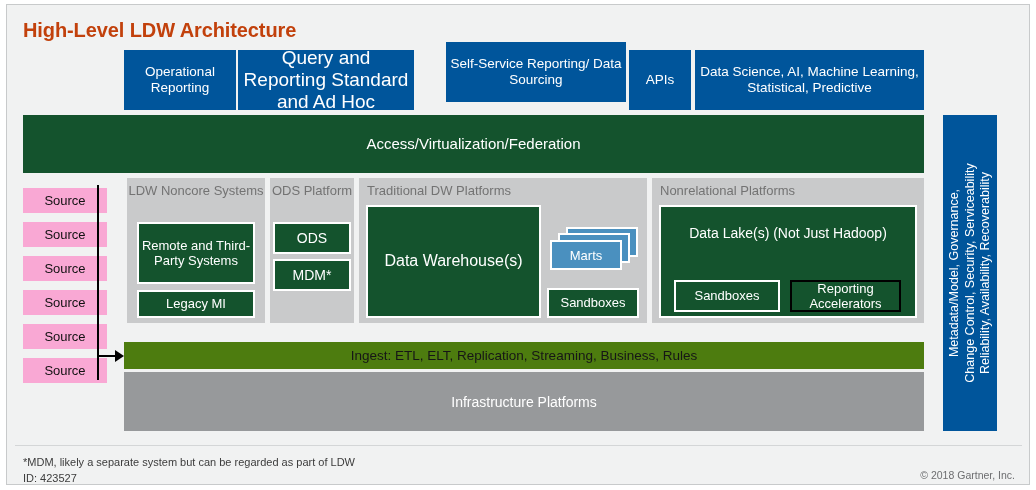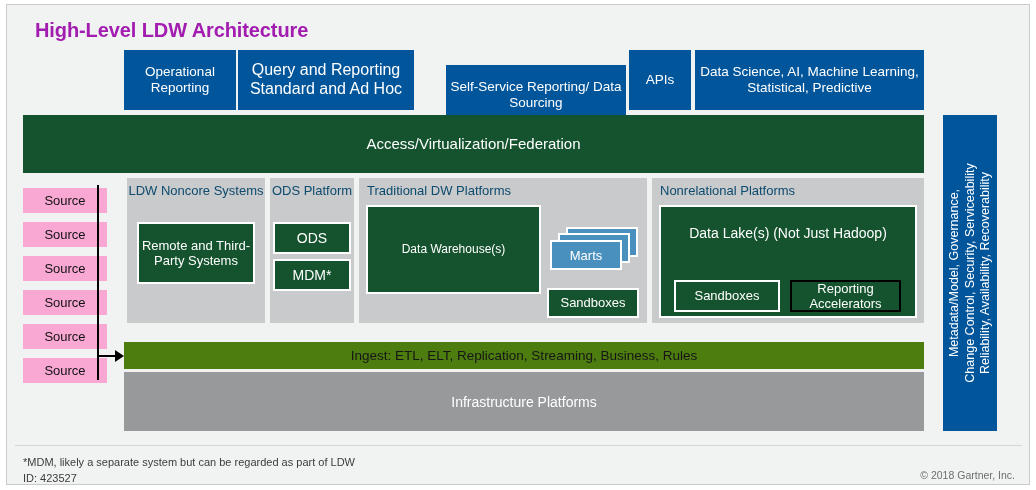--- a/index.html
+++ b/index.html
@@ -24,25 +24,25 @@
     top: 4px;
     width: 1024px;
     height: 481px;
     background: #f1f2f2;
     border: 1px solid #c8cacb;
     box-sizing: border-box;
   }
 
   #title {
     position: absolute;
-    left: 28px;
+    left: 16px;
     top: 14px;
     font-size: 20px;
     font-weight: bold;
-    color: #a21caf;
+    color: #c2410c;
     letter-spacing: -0.1px;
   }
 
   
   .dkblue {
     position: absolute;
     background: #00559b;
     color: #ffffff;
     box-sizing: border-box;
     display: flex;
@@ -86,21 +86,21 @@
     display: flex;
     align-items: center;
     justify-content: center;
     text-align: center;
   }
   .wborder { border: 2px solid #ffffff; }
 
   .grouplabel {
     position: absolute;
     text-align: center;
-    color: #0c4a6e;
+    color: #737373;
     font-size: 13px;
     line-height: 1.15;
   }
 
   
   #accessbar { font-size: 15px; }
 
   
   .srcbox {
     position: absolute;
@@ -210,25 +210,25 @@
 
 <div id="canvas">
   <div id="card">
 
     <div id="title">High-Level LDW Architecture</div>
 
     <div class="dkblue" style="left:117px; top:45px; width:112px; height:60px; font-size:13.5px;">
       <span>Operational Reporting</span>
     </div>
 
-    <div class="dkblue" style="left:231px; top:45px; width:176px; height:60px; font-size:16px;">
+    <div class="dkblue" style="left:231px; top:45px; width:176px; height:60px; font-size:19px;">
       <span>Query and Reporting Standard and Ad Hoc</span>
     </div>
 
-    <div class="dkblue" style="left:439px; top:60px; width:180px; height:60px; font-size:13.5px;">
+    <div class="dkblue" style="left:439px; top:37px; width:180px; height:60px; font-size:13.5px;">
       <span>Self-Service Reporting/ Data Sourcing</span>
     </div>
 
     <div class="dkblue" style="left:622px; top:45px; width:62px; height:60px; font-size:13.5px;">
       <span>APIs</span>
     </div>
 
     <div class="dkblue" style="left:688px; top:45px; width:229px; height:60px; font-size:13.5px;">
       <span>Data Science, AI, Machine Learning, Statistical, Predictive</span>
     </div>
@@ -260,37 +260,40 @@
     <div id="arrowshaft"></div>
     <div id="arrowhead"></div>
 
     <div class="gray" style="left:120px; top:173px; width:138px; height:145px;"></div>
     <div class="grouplabel" style="left:120px; top:179px; width:138px;">
       <span>LDW Noncore Systems</span>
     </div>
     <div class="medblue wborder" style="left:130px; top:217px; width:118px; height:62px; font-size:13px;">
       <span>Remote and Third-Party Systems</span>
     </div>
+    <div class="medblue wborder" style="left:130px; top:285px; width:118px; height:28px; font-size:13px;">
+      <span>Legacy MI</span>
+    </div>
 
     <div class="gray" style="left:263px; top:173px; width:84px; height:145px;"></div>
     <div class="grouplabel" style="left:263px; top:179px; width:84px;">
       <span>ODS Platform</span>
     </div>
     <div class="medblue wborder" style="left:266px; top:217px; width:78px; height:32px; font-size:14px;">
       <span>ODS</span>
     </div>
     <div class="medblue wborder" style="left:266px; top:254px; width:78px; height:32px; font-size:14px;">
       <span>MDM*</span>
     </div>
 
     <div class="gray" style="left:352px; top:173px; width:288px; height:145px;"></div>
     <div class="grouplabel" style="left:360px; top:179px; width:220px; text-align:left;">
       <span>Traditional DW Platforms</span>
     </div>
-    <div class="medblue wborder" style="left:359px; top:200px; width:175px; height:89px; font-size:12px;">
+    <div class="medblue wborder" style="left:359px; top:200px; width:175px; height:113px; font-size:16px;">
       <span>Data Warehouse(s)</span>
     </div>
 
     <div id="martstack">
       <div class="layer l3"></div>
       <div class="layer l2"></div>
       <div class="layer l1">
         <span>Marts</span>
       </div>
     </div>

